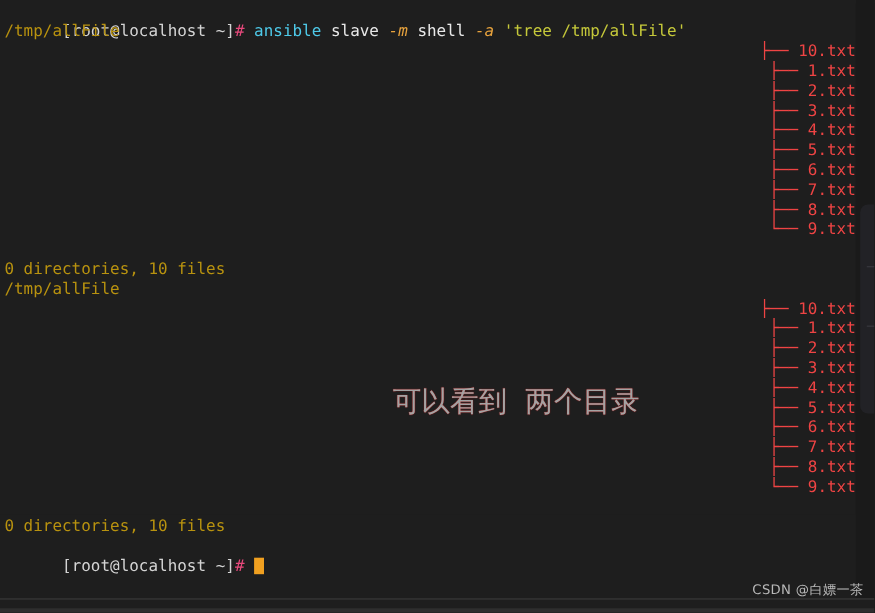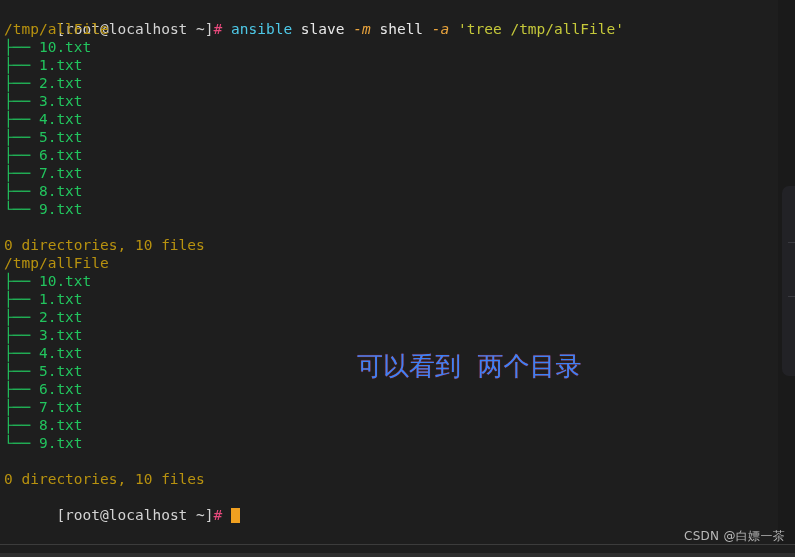--- a/index.html
+++ b/index.html
@@ -52,36 +52,36 @@
   .line.blank { height: 18px; }
 
   
   .c-prompt   { color: #d4d4d4; }
   .c-hash     { color: #e8497c; }
   .c-cmd      { color: #4ec9e8; }
   .c-arg      { color: #e8e8e8; }
   .c-flag     { color: #e8a33d; font-style: italic; }
   .c-str      { color: #c5c83a; }
   .c-out      { color: #b8920f; }
-  .c-tree     { color: #22c55e; }
+  .c-tree     { color: #ef4444; text-align: right; }
 
   .cursor {
     display: inline-block;
     width: 9px;
     height: 15px;
     background: #f0a020;
     vertical-align: -3px;
   }
 
   
   .annotation {
     position: absolute;
     left: 357px;
     top: 281px;
-    color: #3b82f6;
+    color: #a3a3a3;
     font-family: "DejaVu Sans", "Liberation Sans", sans-serif;
     font-size: 26px;
     line-height: 34px;
     font-weight: 500;
     white-space: pre;
     text-shadow: 0 0 1px #e82020;
   }
 
   
   .right-panel {

